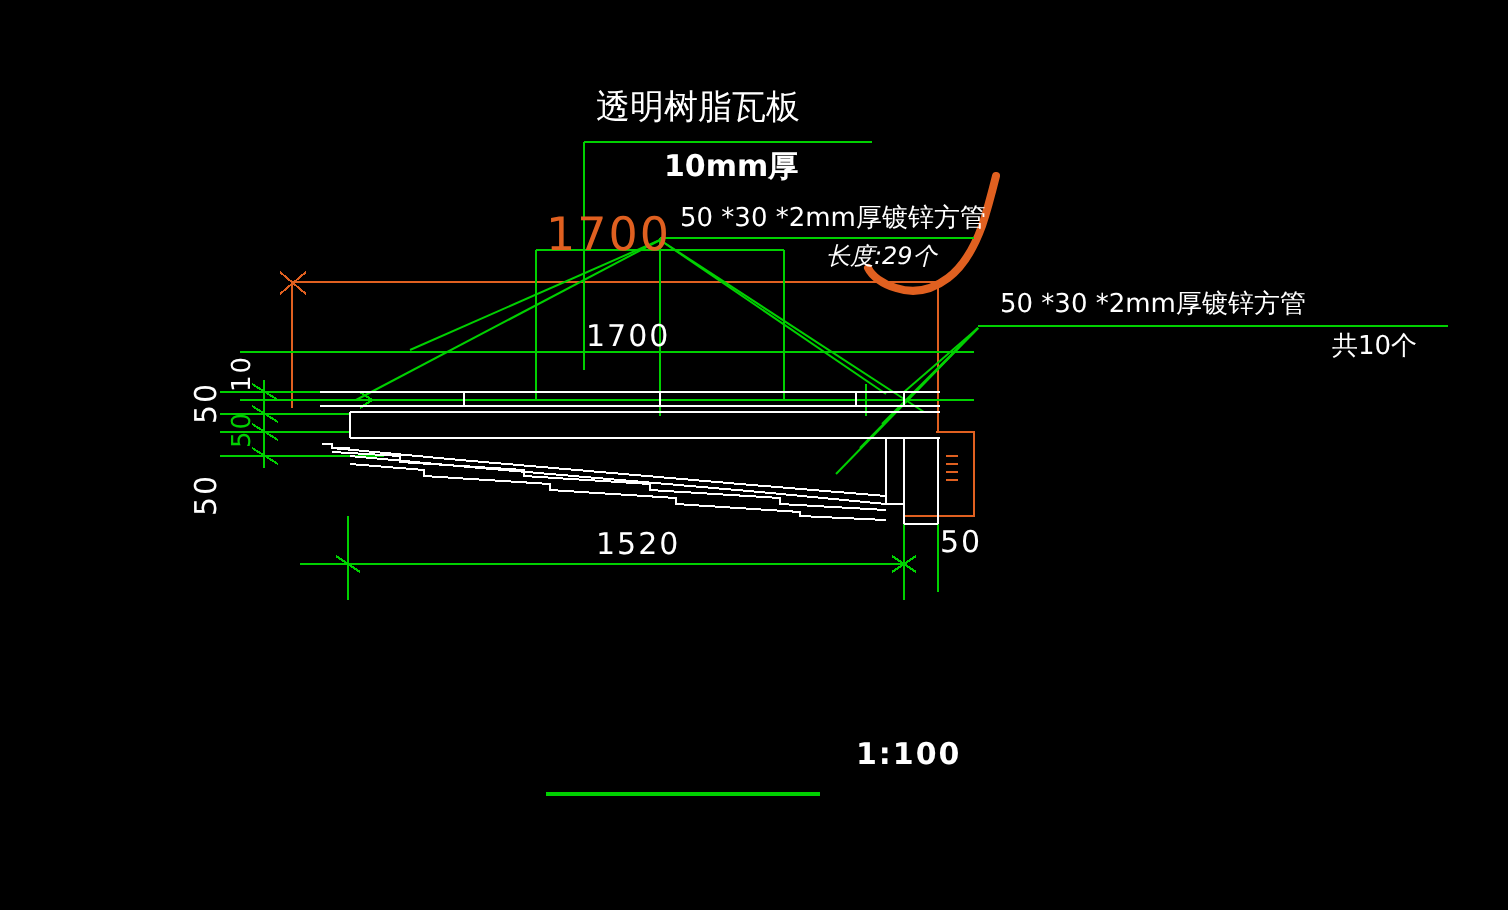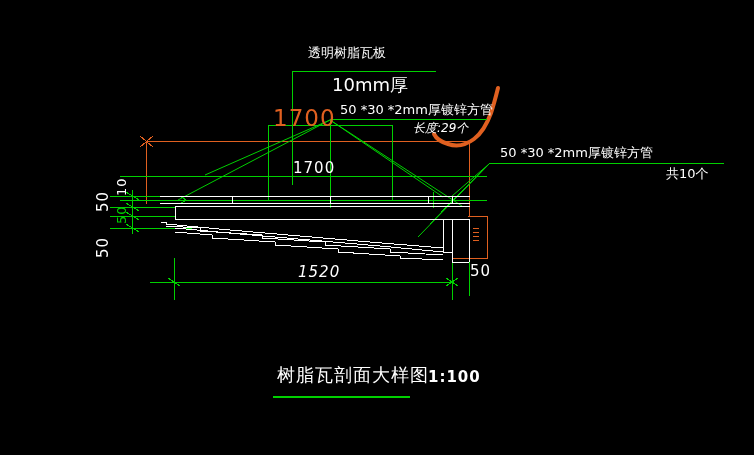--- a/index.html
+++ b/index.html
@@ -167,45 +167,44 @@
       <path d="M 166 224 L 230 230 L 300 236 L 370 242 L 443 248"></path>
       <path d="M 175 228 L 240 234 L 310 240 L 380 246 L 443 252"></path>
       <path d="M 166 226 L 200 228 L 200 231 L 262 235 L 262 238
                L 325 242 L 325 245 L 390 249 L 390 252 L 443 255"></path>
       <path d="M 175 232 L 212 235 L 212 238 L 275 242 L 275 245
                L 338 249 L 338 252 L 400 256 L 400 258 L 443 260"></path>
     </g>
 
   </svg>
 
-  <div class="txt t-white cn" style="left:308px; top:46px; font-size:13px;">透明树脂瓦板</div>
-
-  <div class="txt t-white cn" style="left:332px; top:76px; font-size:18px;">10mm厚</div>
+  <div class="txt t-white cn" style="left:298px; top:46px; font-size:17px;">透明树脂瓦板</div>
+
+  <div class="txt t-white cn" style="left:332px; top:76px; font-size:15px;font-weight:bold;">10mm厚</div>
 
   <div class="txt t-white cn" style="left:340px; top:103px; font-size:13px;">50 *30 *2mm厚镀锌方管</div>
 
   <div class="txt t-white cn" style="left:413px; top:122px; font-size:12px;font-style:italic;">长度:29个</div>
 
   <div class="txt t-white cn" style="left:500px; top:146px; font-size:13px;">50 *30 *2mm厚镀锌方管</div>
 
   <div class="txt t-white cn" style="left:666px; top:167px; font-size:13px;">共10个</div>
 
   <div class="txt t-orange" style="left:273px; top:107px; font-size:23px; letter-spacing:1px;">1700</div>
 
   <div class="txt t-white" style="left:293px; top:161px; font-size:15px; letter-spacing:1px;">1700</div>
 
-  <div class="txt t-white" style="left:298px; top:265px; font-size:15px; letter-spacing:1px;font-style:italic;">1520</div>
+  <div class="txt t-white" style="left:298px; top:265px; font-size:15px; letter-spacing:1px;">1520</div>
 
   <div class="txt t-white" style="left:470px; top:264px; font-size:15px; letter-spacing:1px;">50</div>
 
   <div class="txt t-white rot90" style="left:96px; top:212px; font-size:15px; letter-spacing:1px;">50</div>
 
   <div class="txt t-white rot90" style="left:115px; top:196px; font-size:13px; letter-spacing:1px;">10</div>
 
   <div class="txt t-green rot90" style="left:115px; top:224px; font-size:13px; letter-spacing:1px;">50</div>
 
   <div class="txt t-white rot90" style="left:96px; top:258px; font-size:15px; letter-spacing:1px;">50</div>
 
-  <div class="txt t-white cn" style="left:277px; top:366px; font-size:18px; letter-spacing:1px;">树脂瓦剖面大样图</div>
 
   <div class="txt t-white" style="left:428px; top:370px; font-size:15px; letter-spacing:1px;font-weight:bold;">1:100</div>
 
 </div>
 
 </body></html>

